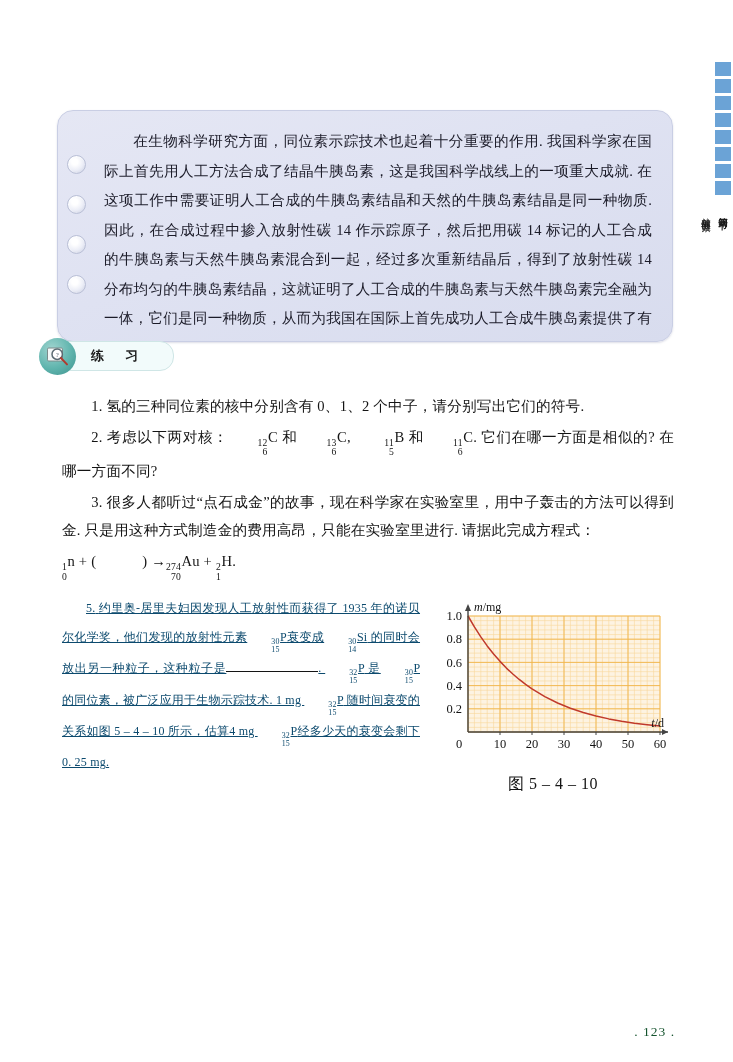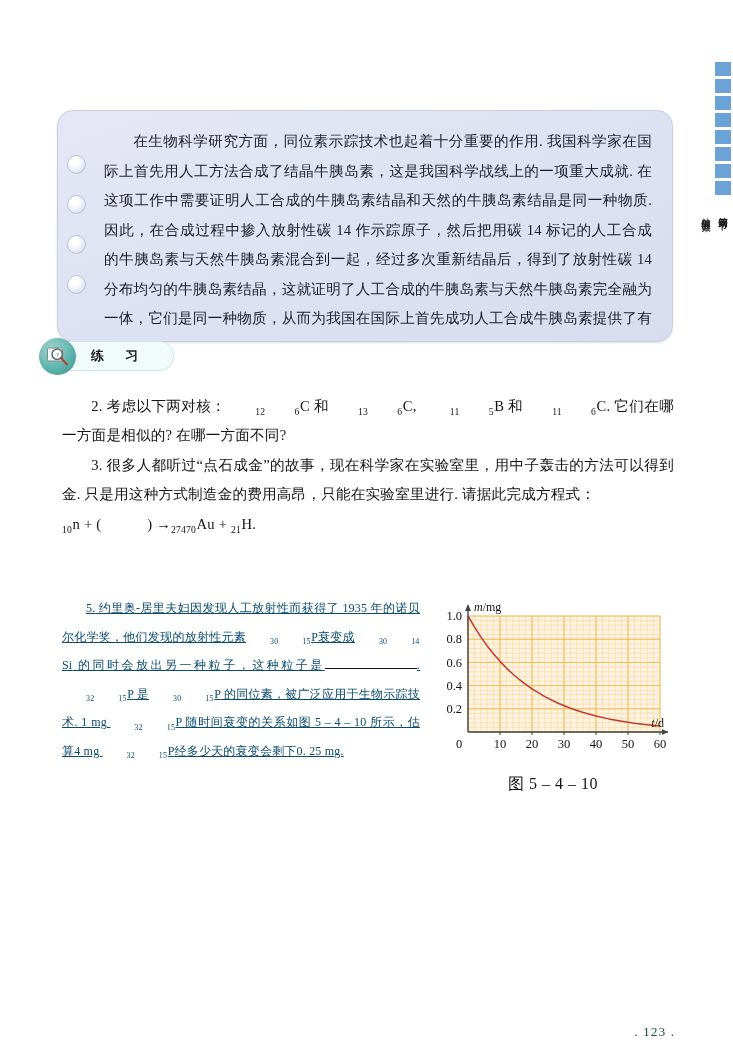--- a/index.html
+++ b/index.html
@@ -169,21 +169,21 @@
     width: 92px;
     border-bottom: 1.2px solid #141414;
     vertical-align: baseline;
   }
   .paren-gap {
     display: inline-block;
     width: 46px;
   }
   .nuc {
     display: inline-flex;
-    flex-direction: row;
+    flex-direction: column;
     vertical-align: -0.42em;
     font-size: 0.66em;
     line-height: 1.02em;
     text-align: right;
     margin-right: 0.5px;
   }
   .nuc i {
     font-style: normal;
   }
 
@@ -275,20 +275,24 @@
         <text x="12.2" y="13.2" text-anchor="middle" font-family="Liberation Serif, serif" font-size="7" fill="#4a5a66">?</text>
         <line x1="15.9" y1="14" x2="22" y2="20.4" stroke="#b03a2e" stroke-width="2" stroke-linecap="round"></line>
       </svg>
     </div>
     <span class="pill-label">练 习</span>
   </div>
 </div>
 
 <div id="exercises">
 
+  <p class="q">
+    <span class="qn">1.</span>
+    <span>氢的三种同位素的核中分别含有 0、1、2 个中子，请分别写出它们的符号.</span>
+  </p>
 
   <p class="q">
     <span class="qn">2.</span>
     <span>考虑以下两对核：</span><span class="nuc">
         <i>12</i>
         <i>6</i>
       </span><span>C</span><span> 和</span><span class="nuc">
         <i>13</i>
         <i>6</i>
       </span><span>C</span><span>, </span><span class="nuc">

